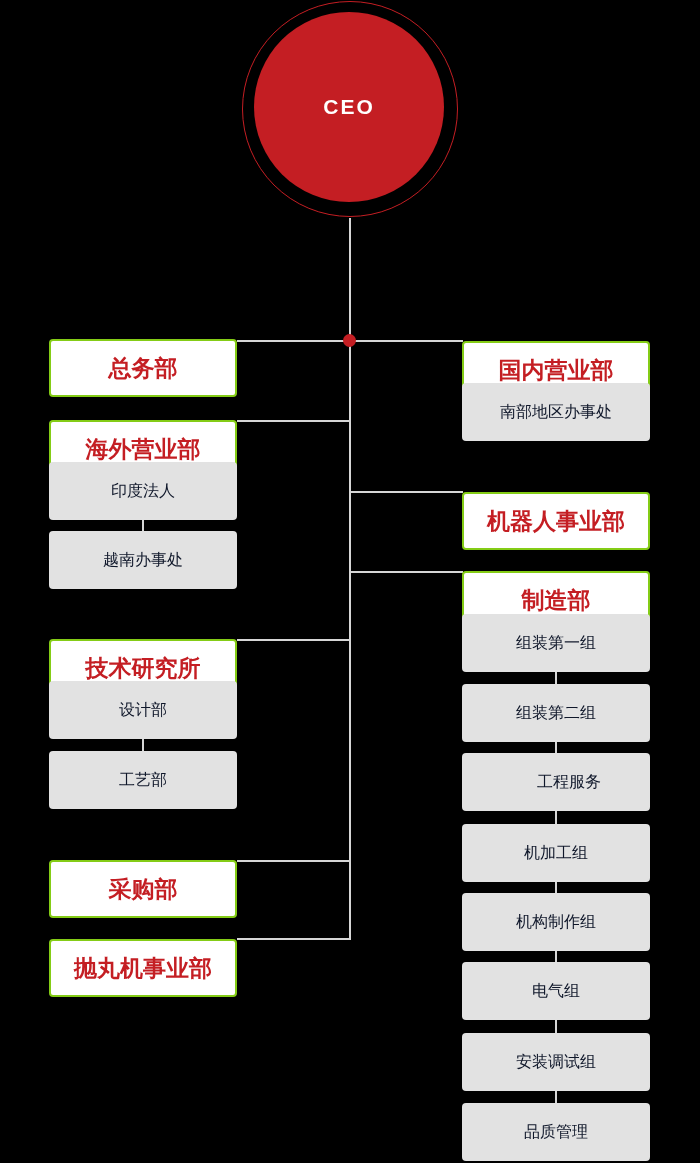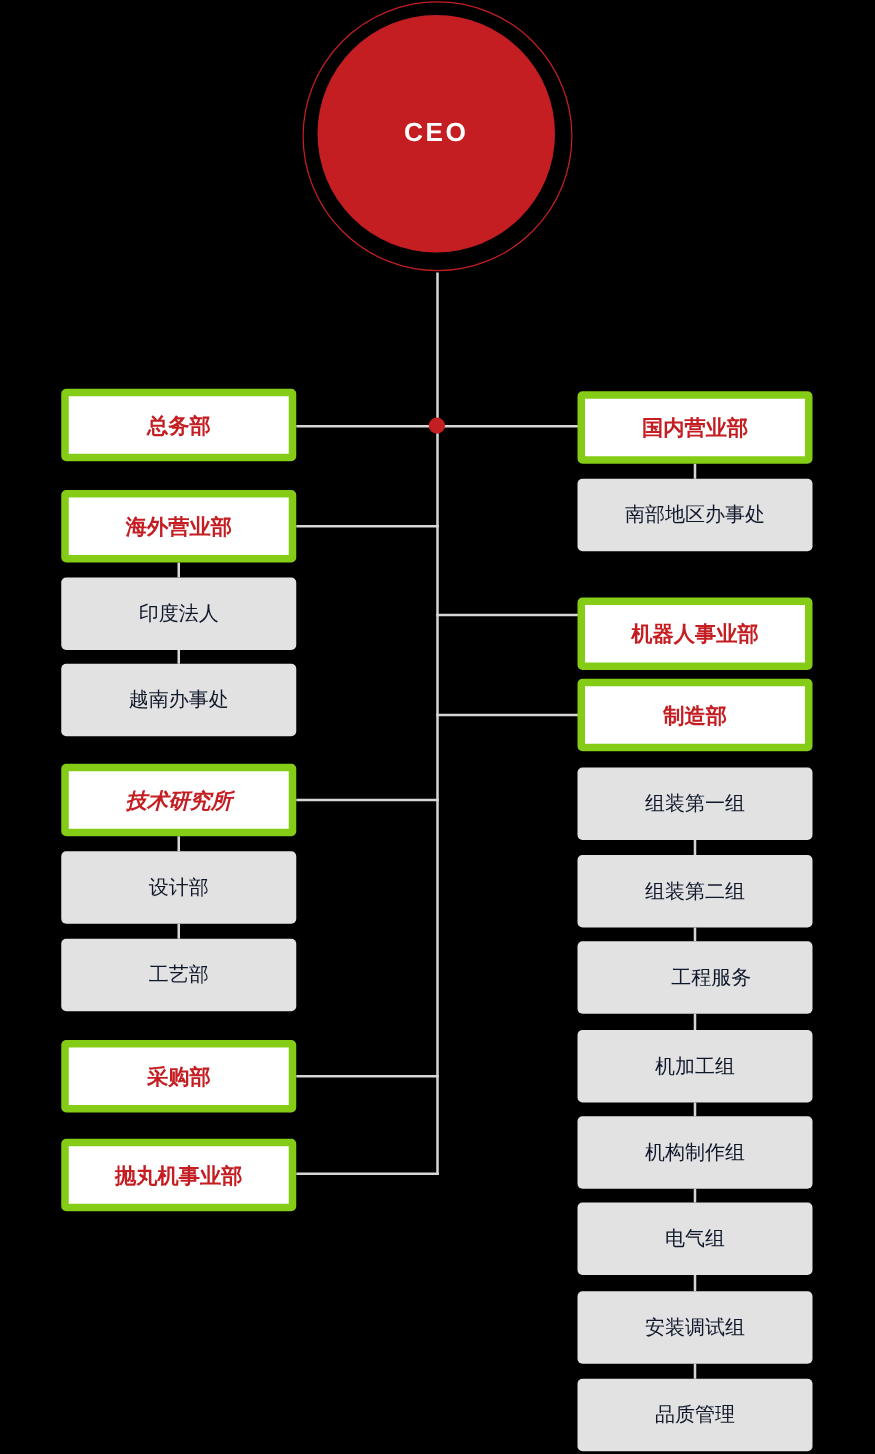--- a/index.html
+++ b/index.html
@@ -21,22 +21,22 @@
   .junction-dot{
     position:absolute;left:343px;top:334px;width:13px;height:13px;
     background:#c41e23;border-radius:50%;
   }
   .box{
     position:absolute;width:188px;height:58px;box-sizing:border-box;
     display:flex;align-items:center;justify-content:center;
     border-radius:4px;text-align:center;
   }
   .primary{
-    background:#fff;border:6px solid #84cc16;color:#c41e23;
-    font-weight:bold;font-size:17px;
+    background:#fff;border:2px solid #84cc16;color:#c41e23;
+    font-weight:bold;font-size:23px;margin-top:28px;
   }
   .sub{
     background:#e2e2e2;color:#0f172a;font-size:16px;
   }
 </style>
 </head>
 <body>
 
 <div class="stage">
 
@@ -66,29 +66,29 @@
   <div class="ceo-ring"></div>
   <div class="ceo-circle">
     <span>CEO</span>
   </div>
   <div class="junction-dot"></div>
 
   <div class="box primary" style="left:49px;top:311px;">总务部</div>
   <div class="box primary" style="left:49px;top:392px;">海外营业部</div>
   <div class="box sub" style="left:49px;top:462px;">印度法人</div>
   <div class="box sub" style="left:49px;top:531px;">越南办事处</div>
-  <div class="box primary" style="left:49px;top:611px;font-style:italic;">技术研究所</div>
+  <div class="box primary" style="left:49px;top:611px;">技术研究所</div>
   <div class="box sub" style="left:49px;top:681px;">设计部</div>
   <div class="box sub" style="left:49px;top:751px;">工艺部</div>
   <div class="box primary" style="left:49px;top:832px;">采购部</div>
   <div class="box primary" style="left:49px;top:911px;">抛丸机事业部</div>
 
   <div class="box primary" style="left:462px;top:313px;">国内营业部</div>
   <div class="box sub" style="left:462px;top:383px;">南部地区办事处</div>
-  <div class="box primary" style="left:462px;top:478px;">机器人事业部</div>
+  <div class="box primary" style="left:462px;top:464px;">机器人事业部</div>
   <div class="box primary" style="left:462px;top:543px;">制造部</div>
   <div class="box sub" style="left:462px;top:614px;">组装第一组</div>
   <div class="box sub" style="left:462px;top:684px;">组装第二组</div>
   <div class="box sub" style="left:462px;top:753px;padding-left:26px;">工程服务</div>
   <div class="box sub" style="left:462px;top:824px;">机加工组</div>
   <div class="box sub" style="left:462px;top:893px;">机构制作组</div>
   <div class="box sub" style="left:462px;top:962px;">电气组</div>
   <div class="box sub" style="left:462px;top:1033px;">安装调试组</div>
   <div class="box sub" style="left:462px;top:1103px;">品质管理</div>
 

